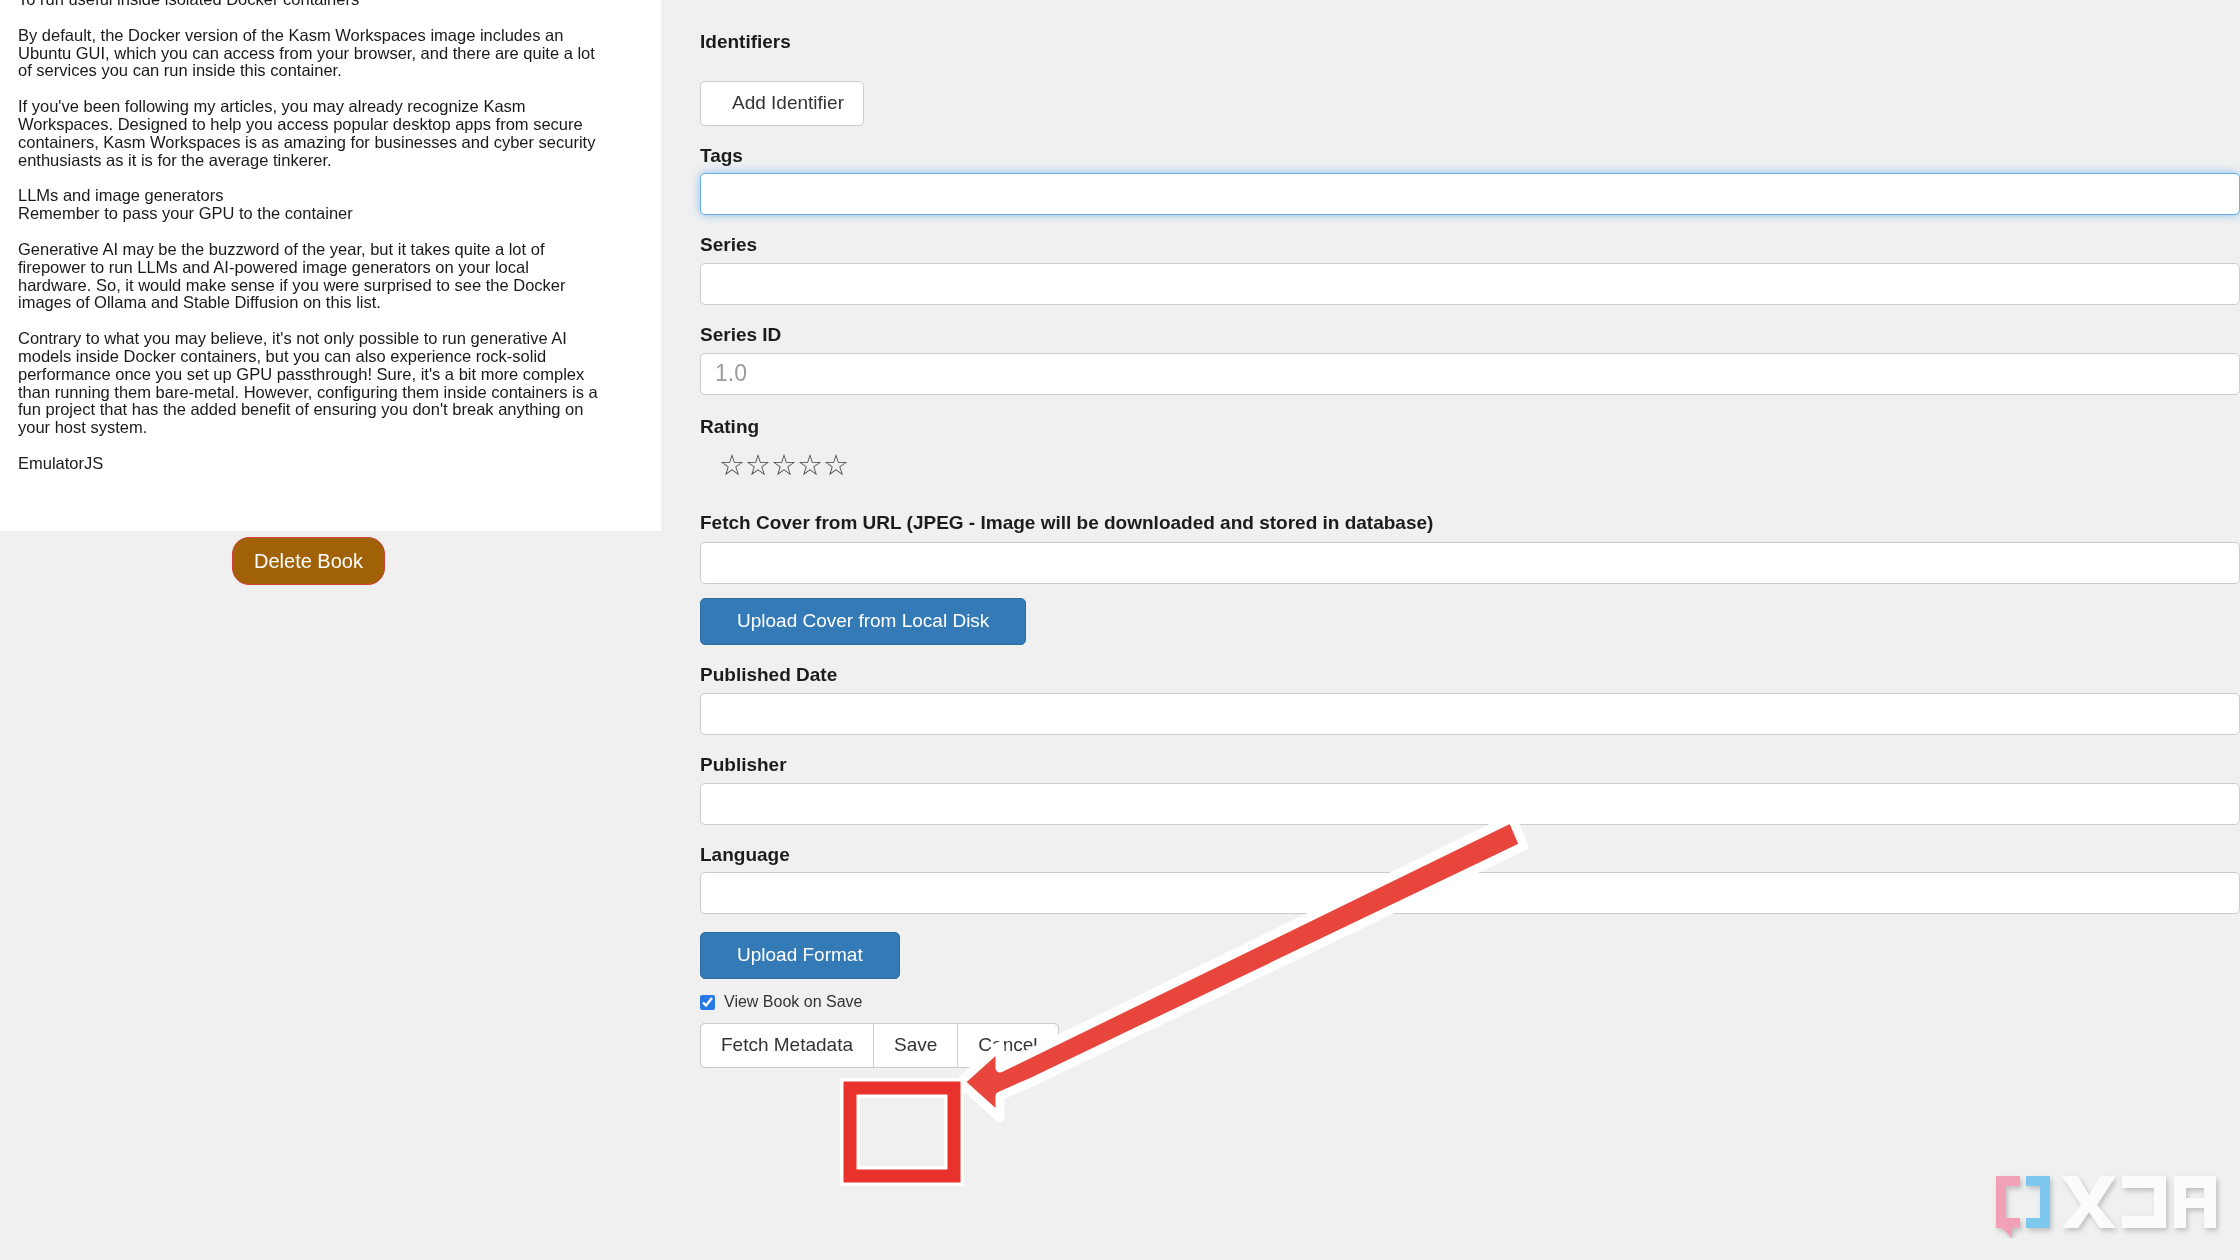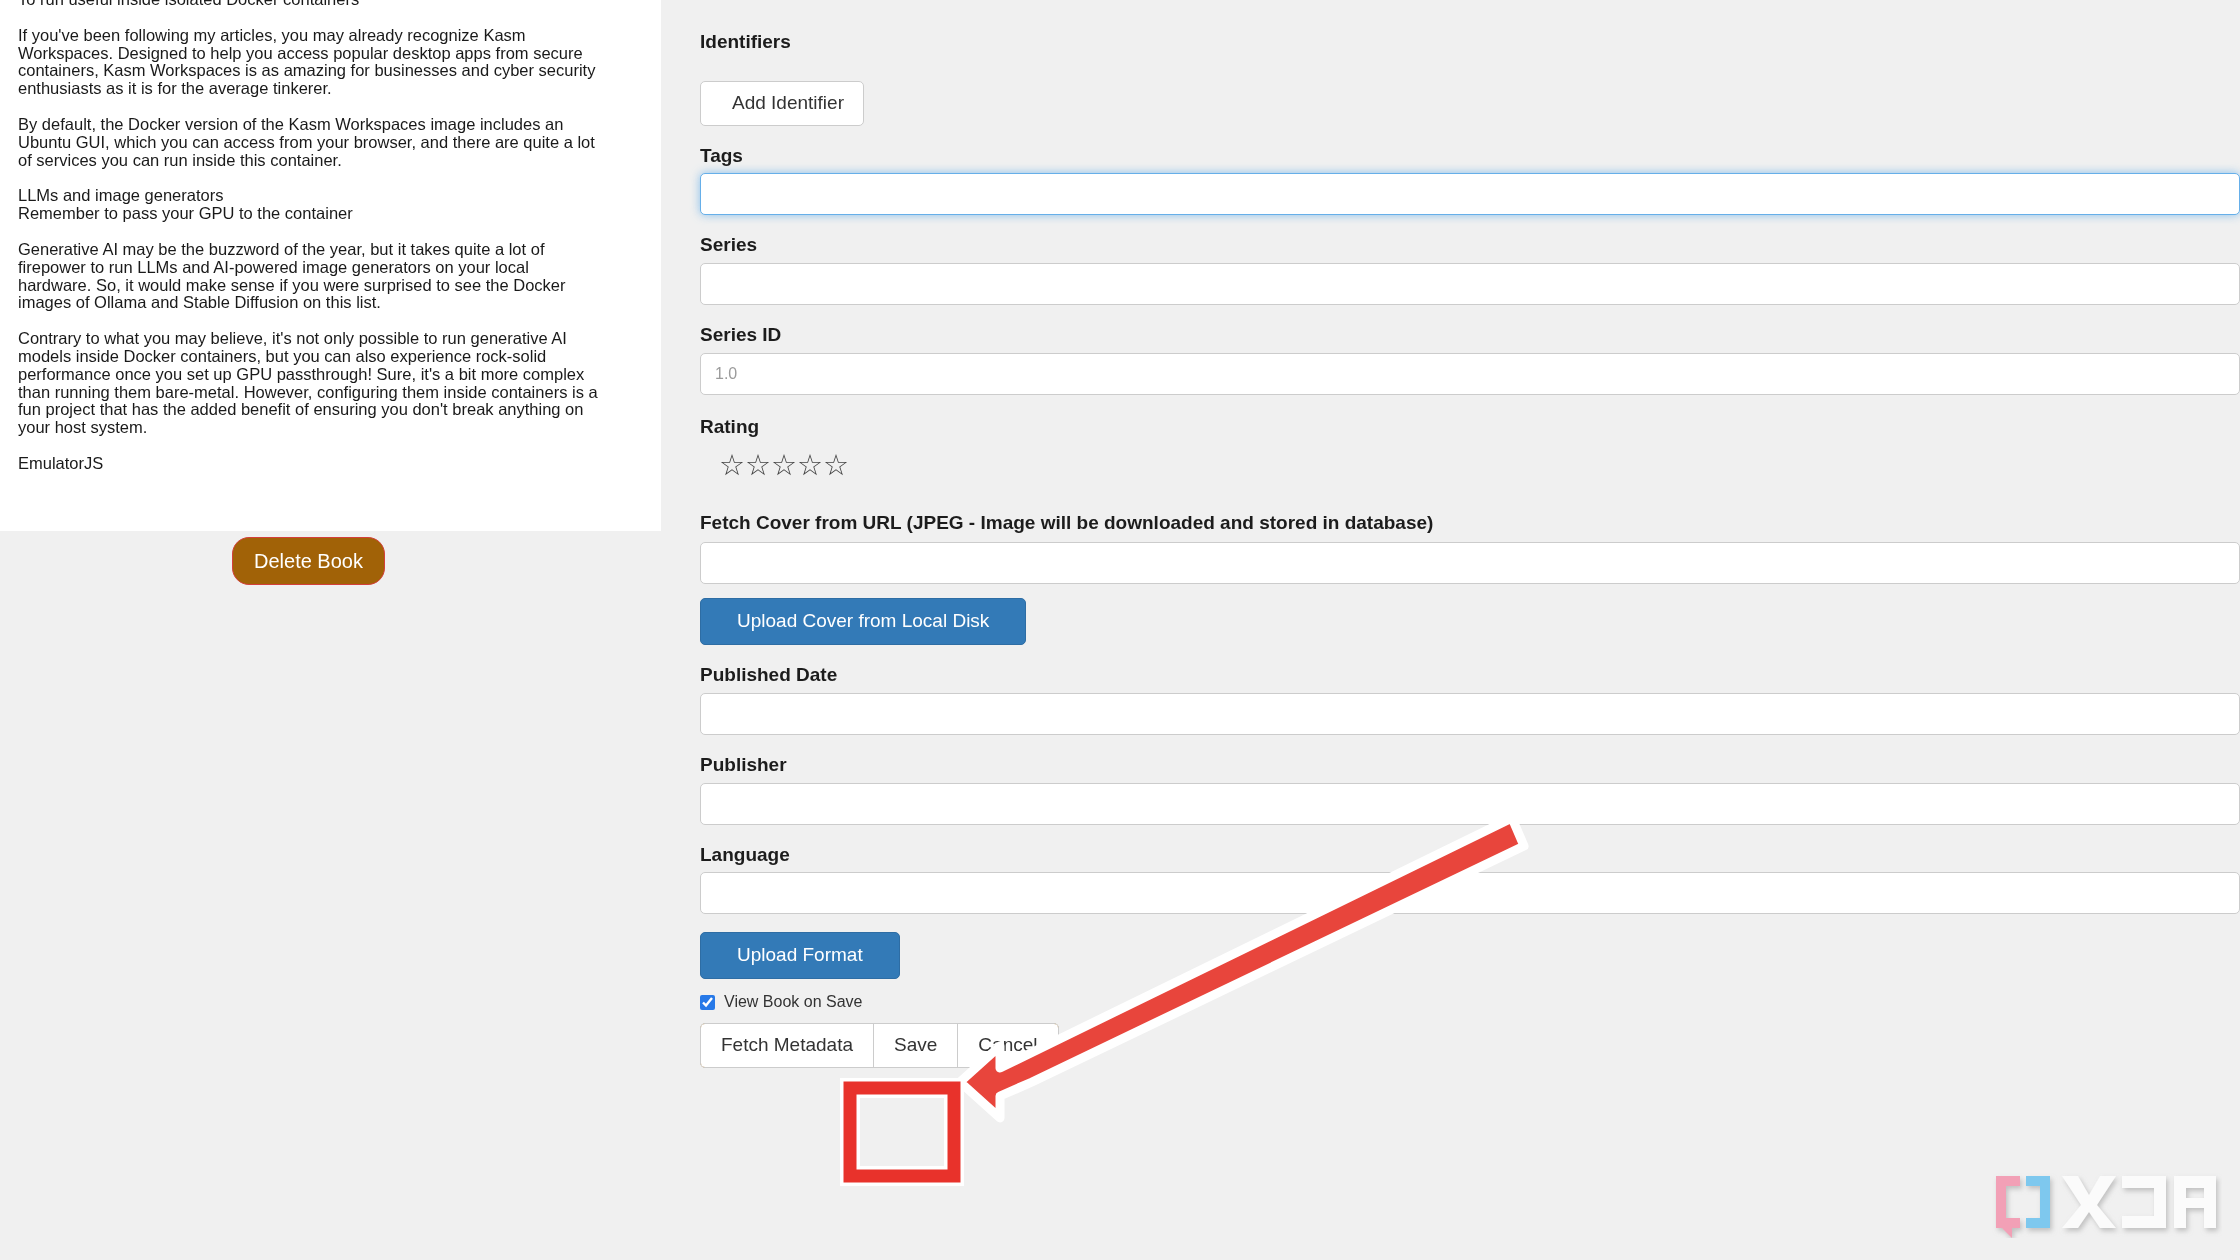--- a/index.html
+++ b/index.html
@@ -81,21 +81,21 @@
     color: #1c1c1c;
     margin: 0 0 6px 0;
     line-height: 1.25;
   }
 
   .form-control {
     display: block;
     width: 1540px;
     height: 42px;
     padding: 2px 14px;
-    font-size: 16px;
+    font-size: 23px;
     color: #555555;
     background: #ffffff;
     border: 1px solid #cccccc;
     border-radius: 5px;
     outline: none;
     font-family: "Liberation Sans", sans-serif;
   }
   .form-control::placeholder { color: #9b9b9b; }
   .form-control.focused {
     border-color: #66afe9;
@@ -194,22 +194,22 @@
   }
 </style>
 </head>
 <body>
 
 <div id="root">
 
   <div id="article-panel">
     <div id="article-body">
       <p>To run useful inside isolated Docker containers</p>
+      <p>By default, the Docker version of the Kasm Workspaces image includes an Ubuntu GUI, which you can access from your browser, and there are quite a lot of services you can run inside this container.</p>
       <p>If you've been following my articles, you may already recognize Kasm Workspaces. Designed to help you access popular desktop apps from secure containers, Kasm Workspaces is as amazing for businesses and cyber security enthusiasts as it is for the average tinkerer.</p>
-      <p>By default, the Docker version of the Kasm Workspaces image includes an Ubuntu GUI, which you can access from your browser, and there are quite a lot of services you can run inside this container.</p>
       <p>LLMs and image generators
 Remember to pass your GPU to the container</p>
       <p>Generative AI may be the buzzword of the year, but it takes quite a lot of firepower to run LLMs and AI-powered image generators on your local hardware. So, it would make sense if you were surprised to see the Docker images of Ollama and Stable Diffusion on this list.</p>
       <p>Contrary to what you may believe, it's not only possible to run generative AI models inside Docker containers, but you can also experience rock-solid performance once you set up GPU passthrough! Sure, it's a bit more complex than running them bare-metal. However, configuring them inside containers is a fun project that has the added benefit of ensuring you don't break anything on your host system.</p>
       <p>EmulatorJS</p>
     </div>
   </div>
 
   <div id="delete-book-wrap"></div>
   <button id="delete-book-button">Delete Book</button>

